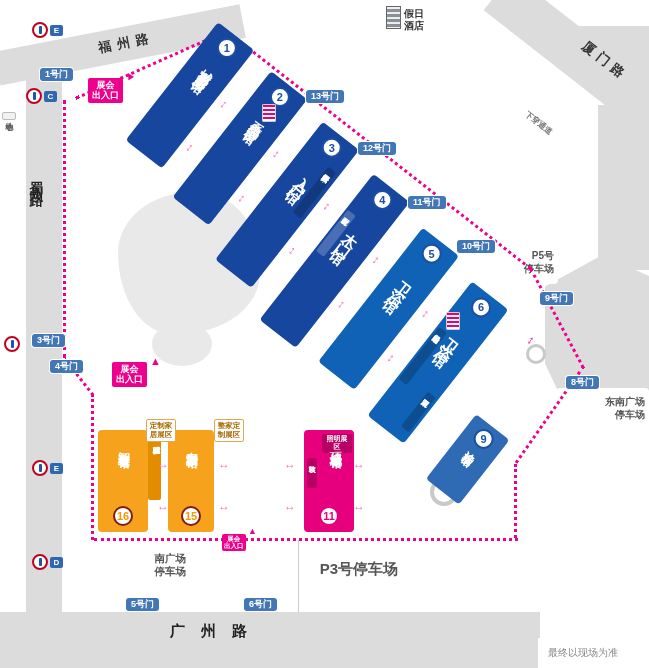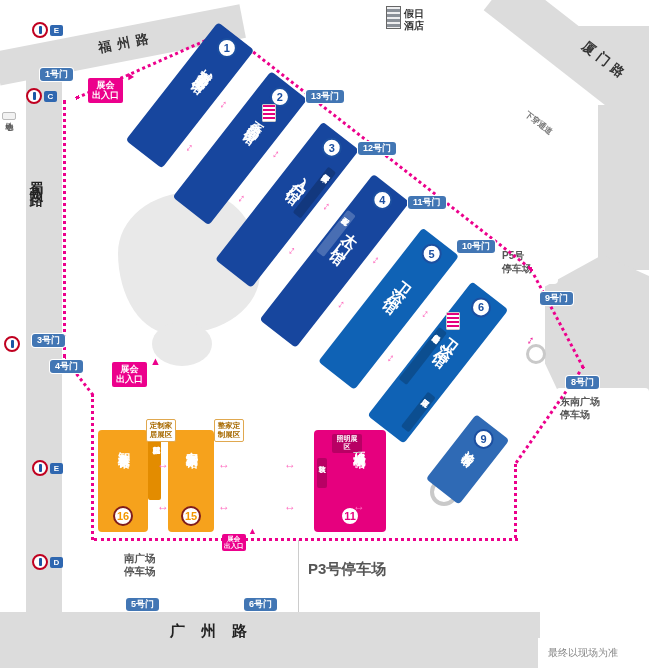--- a/index.html
+++ b/index.html
@@ -37,21 +37,21 @@
   .bhall .hall-num{position:absolute;bottom:6px;left:50%;margin-left:-10px}
   .bhall .vtext{top:12px;height:41px;font-size:12px;letter-spacing:1px}
   .ztab{position:absolute;background:#fff;border:1px solid #e0a84f;color:#a86a00;font-size:7.5px;
         font-weight:bold;width:26px;text-align:center;line-height:1.25;padding:1px;z-index:6;border-radius:2px}
   .entrance{position:absolute;background:#ec008c;color:#fff;font-weight:bold;text-align:center;
             line-height:1.15;padding:2px 4px;border-radius:2px;z-index:6;font-size:9px}
   .entrance span{display:block}
   .entrance.mini{font-size:6.5px;padding:1px 2px}
   .arw{position:absolute;color:#ec008c;font-weight:bold;font-size:12px;z-index:6;line-height:1}
   .garw{position:absolute;color:#ff6fc0;font-weight:bold;font-size:12px;line-height:1;z-index:2}
-  .plabel{position:absolute;color:#555;font-size:10px;font-weight:bold;text-align:left;z-index:3;line-height:1.25}
+  .plabel{position:absolute;color:#555;font-size:10px;font-weight:bold;text-align:right;z-index:3;line-height:1.25}
   .m-row{position:absolute;display:flex;align-items:center;gap:2px;z-index:6}
   .m-ico{position:relative;width:12px;height:12px;border:2px solid #c00020;border-radius:50%;
          background:#fff;flex:0 0 auto;box-sizing:content-box}
   .m-ico::after{content:"";position:absolute;left:5px;top:2px;width:3px;height:8px;background:#1a57a5;border-radius:1px}
   .m-exit{min-width:11px;height:11px;background:#2f67b0;color:#fff;font-size:8px;font-weight:bold;
           display:flex;align-items:center;justify-content:center;border-radius:2px;padding:0 1px}
   .metro-sign{position:absolute;left:2px;top:112px;background:#f2f2f2;border:1px solid #bbb;
               color:#555;font-size:8px;line-height:1.2;padding:3px 1px;z-index:6;border-radius:2px}
   .stripe-badge{position:absolute;width:12px;height:16px;border:1px solid #ccc;background:
      repeating-linear-gradient(to bottom,#e6007e 0 2px,#fff 2px 4px);z-index:7;border-radius:1px}
@@ -161,21 +161,21 @@
     <div class="hall-num num-orange">16</div>
   </div>
   <div class="subband" style="left:148px;top:438px;height:58px;width:11px;background:#e38c00;font-size:7.5px;z-index:5">精品配材</div>
 
   <div class="bhall orange" style="left:168px;width:46px">
     <div class="vtext">定制家居馆</div>
     <div class="hall-num num-orange">15</div>
   </div>
 
 
-  <div class="bhall mag" style="left:314px;width:72px">
+  <div class="bhall mag" style="left:304px;width:50px">
     <div class="inband" style="top:4px;left:18px;width:26px">照明展区</div>
     <div class="subband" style="left:3px;top:28px;height:26px">软装</div>
     <div class="vtext" style="left:62%">顶墙地材馆</div>
     <div class="hall-num num-mag">11</div>
   </div>
 
 
   <div class="ztab" style="left:146px;top:419px">定制家居展区</div>
   <div class="ztab" style="left:214px;top:419px">整家定制展区</div>
 

